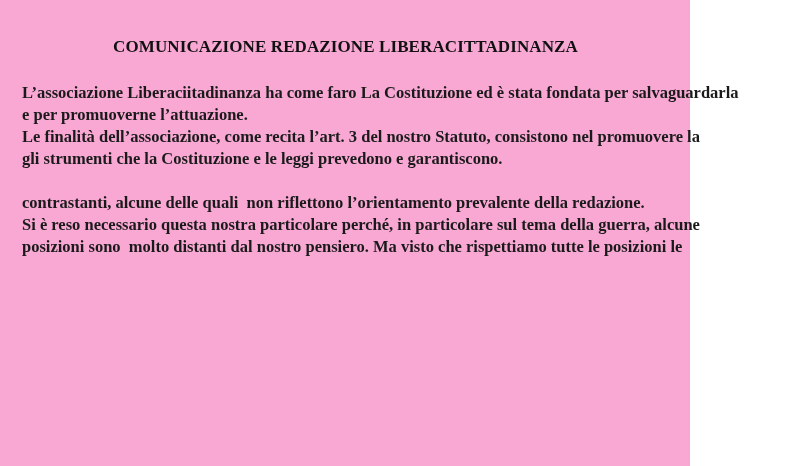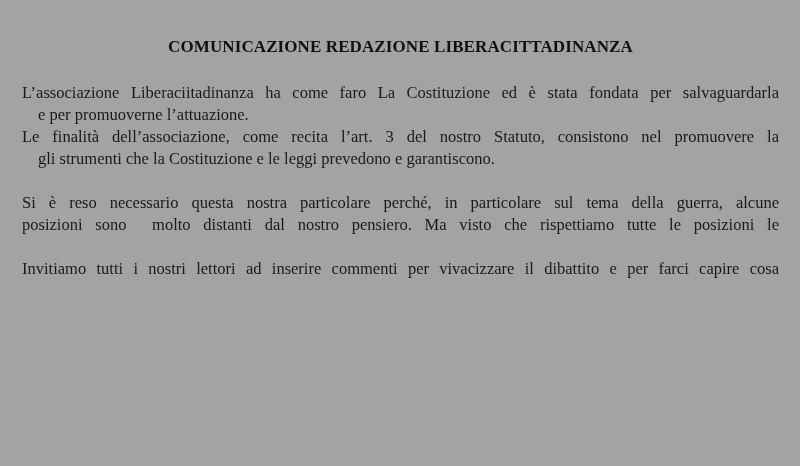--- a/index.html
+++ b/index.html
@@ -9,53 +9,53 @@
   body {
     width: 800px;
     height: 466px;
     background: #ffffff;
     overflow: hidden;
     font-family: "Liberation Serif", "DejaVu Serif", serif;
     color: #1a1a1a;
   }
   .page {
     box-sizing: border-box;
-    width: 800px;
+    width: 690px;
     height: 466px;
     padding: 36px 21px 0 22px;
-    background: #a3a3a3;
+    background: #f9a8d4;
   }
   .doc-title {
     font-size: 17px;
     line-height: 22px;
     font-weight: bold;
     text-align: center;
     color: #111111;
     margin: 0 0 24px 0;
     letter-spacing: 0.1px;
   }
   .doc-body {
     font-size: 16.5px;
     line-height: 22px;
+    font-weight: bold;
   }
   .paragraph {
     margin: 0;
   }
   .line {
     white-space: nowrap;
   }
   .line.just {
     text-align: justify;
     text-align-last: justify;
     text-justify: inter-word;
   }
   .line.last {
     text-align: right;
     text-align-last: left;
-    margin-left: 16px;
   }
   .section + .section {
     margin-top: 22px;
   }
 </style>
 </head>
 <body>
 
 <div class="page">
   <h1 class="doc-title">COMUNICAZIONE REDAZIONE LIBERACITTADINANZA</h1>
@@ -67,25 +67,25 @@
         </div>
         <div class="paragraph">
           <div class="line just">Le finalità dell’associazione, come recita l’art. 3 del nostro Statuto, consistono nel promuovere la</div>
           <div class="line last">gli strumenti che la Costituzione e le leggi prevedono e garantiscono.</div>
         </div>
         <div class="paragraph">
         </div>
       </div>
       <div class="section">
         <div class="paragraph">
+          <div class="line last">contrastanti, alcune delle quali&nbsp; non riflettono l’orientamento prevalente della redazione.</div>
         </div>
         <div class="paragraph">
           <div class="line just">Si è reso necessario questa nostra particolare perché, in particolare sul tema della guerra, alcune</div>
           <div class="line just">posizioni sono&nbsp; molto distanti dal nostro pensiero. Ma visto che rispettiamo tutte le posizioni le</div>
         </div>
       </div>
       <div class="section">
         <div class="paragraph">
-          <div class="line just">Invitiamo tutti i nostri lettori ad inserire commenti per vivacizzare il dibattito e per farci capire cosa</div>
         </div>
       </div>
     </div>
 </div>
 
 </body></html>

